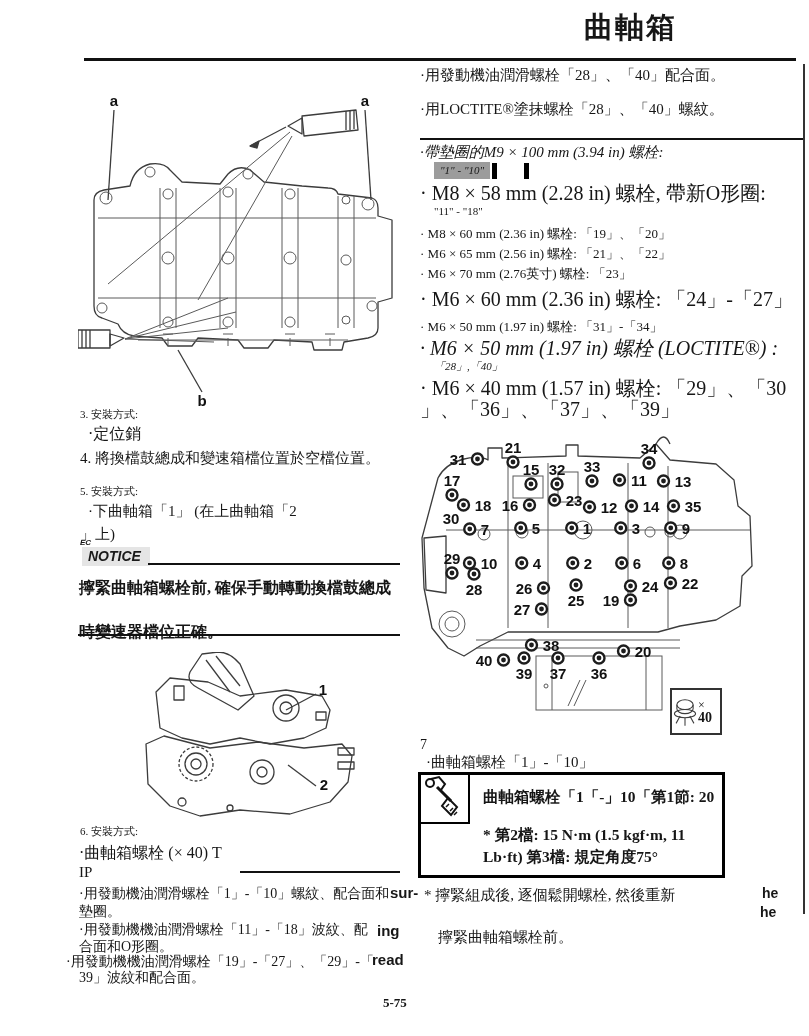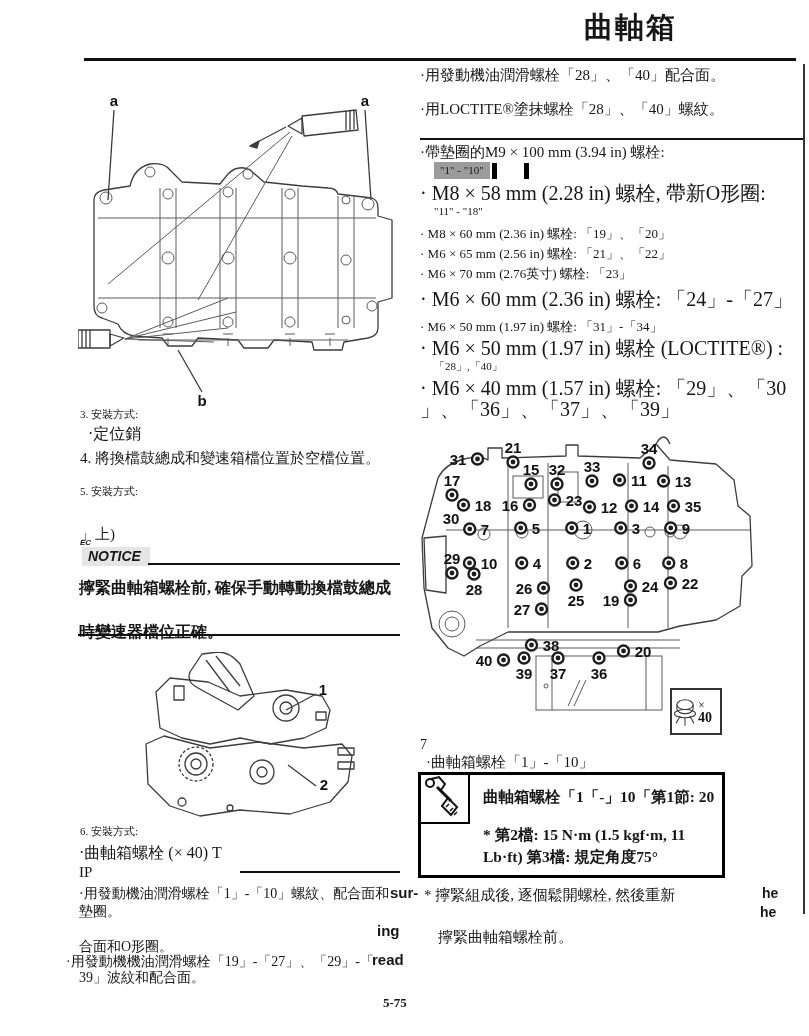--- a/index.html
+++ b/index.html
@@ -19,21 +19,21 @@
   #bolt-specs{position:absolute;left:420px;top:143px;width:372px;}
   .spec-row{margin:0 0 2px 0;}
   .spec-row.sm .spec-text{font-size:13px;line-height:18px;}
   .spec-row.md .spec-text{font-size:15px;line-height:19px;}
   .spec-row.lg .spec-text{font-size:20px;line-height:21px;}
   .spec-text{font-family:"Liberation Serif","DejaVu Serif",serif;color:#161616;white-space:nowrap;}
   .spec-sub{font-size:11px;line-height:15px;margin-left:14px;display:flex;align-items:center;}
   .spec-sub .hl-text{background:#9c9c9c;padding:1px 6px;}
   .cursor-bar{display:inline-block;width:5px;height:16px;background:#000;}
   .cursor-bar.c1{margin-left:2px;} .cursor-bar.c2{margin-left:27px;}
-  .mb4{margin-bottom:4px;} .mb6{margin-bottom:6px;} .mb8{margin-bottom:8px;}
+  .mb4{margin-bottom:4px;font-style:italic;} .mb6{margin-bottom:6px;} .mb8{margin-bottom:8px;}
   
   .callout-num{font-family:"Liberation Sans","DejaVu Sans",sans-serif;font-weight:bold;
        font-size:15px;fill:#111;}
   .bolt-ring{fill:#fff;stroke:#1d1d1d;stroke-width:2.4px;}
   .bolt-core{fill:#1d1d1d;}
   .art{stroke:#3c3c3c;fill:none;stroke-width:1.3px;stroke-linejoin:round;}
   .art-light{stroke:#5a5a5a;fill:none;stroke-width:1px;}
   
   #torque-box{position:absolute;left:418px;top:772px;width:301px;height:100px;border:3px solid #000;background:#fff;}
   #torque-icon-cell{position:absolute;left:0;top:0;width:47px;height:47px;border-right:2px solid #000;border-bottom:2px solid #000;}
@@ -117,20 +117,21 @@
       <line x1="47" y1="251" x2="158" y2="224"></line>
       <line x1="47" y1="251" x2="150" y2="240"></line>
       <line x1="47" y1="251" x2="136" y2="254"></line>
     </g>
   </svg>
 
   <div class="abs cjk sublabel" style="left:80px;top:407px;">3. 安裝方式:</div>
   <div class="abs cjk t16" style="left:88px;top:424px;">·定位銷</div>
   <div class="abs cjk t15" style="left:80px;top:449px;">4. 將換檔鼓總成和變速箱檔位置於空檔位置。</div>
   <div class="abs cjk sublabel" style="left:80px;top:484px;">5. 安裝方式:</div>
+  <div class="abs cjk t15" style="left:88px;top:502px;">·下曲軸箱「1」 (在上曲軸箱「2</div>
   <div class="abs cjk t15" style="left:80px;top:525px;">」上)</div>
 
   <div class="abs sans b it" style="left:80px;top:538px;font-size:8px;">EC</div>
   <div class="abs notice-badge" style="left:82px;top:547px;">NOTICE</div>
   <div class="abs rule" style="left:148px;top:563px;width:252px;height:2px;"></div>
   <div class="abs cjk b t16" style="left:79px;top:578px;">擰緊曲軸箱螺栓前, 確保手動轉動換檔鼓總成</div>
   <div class="abs cjk b t16" style="left:79px;top:622px;">時變速器檔位正確。</div>
   <div class="abs rule" style="left:78px;top:634px;width:322px;height:2px;"></div>
 
   <svg class="abs" style="left:90px;top:652px;" width="300" height="170" viewBox="0 0 300 170">
@@ -166,20 +167,21 @@
     </g>
   </svg>
 
   <div class="abs cjk sublabel" style="left:80px;top:824px;">6. 安裝方式:</div>
   <div class="abs cjk t16" style="left:79px;top:843px;">·曲軸箱螺栓 (× 40) T</div>
   <div class="abs cjk t15" style="left:79px;top:864px;">IP</div>
   <div class="abs rule" style="left:240px;top:871px;width:160px;height:2px;"></div>
   <div class="abs cjk t14" style="left:79px;top:885px;">·用發動機油潤滑螺栓「1」-「10」螺紋、配合面和</div>
   <div class="abs sans b" style="left:383px;top:884px;font-size:15px;margin-left:7px;">sur-</div>
   <div class="abs cjk t14" style="left:79px;top:903px;">墊圈。</div>
+  <div class="abs cjk t14" style="left:79px;top:921px;">·用發動機機油潤滑螺栓「11」-「18」波紋、配</div>
   <div class="abs sans b" style="left:377px;top:922px;font-size:15px;">ing</div>
   <div class="abs cjk t14" style="left:79px;top:938px;">合面和O形圈。</div>
   <div class="abs cjk t14" style="left:66px;top:953px;">·用發動機機油潤滑螺栓「19」-「27」、「29」-「</div>
   <div class="abs sans b" style="left:372px;top:951px;font-size:15px;">read</div>
   <div class="abs cjk t14" style="left:79px;top:969px;">39」波紋和配合面。</div>
 
   <div class="abs cjk b" style="left:383px;top:995px;font-size:13px;">5-75</div>
 
   <div class="abs cjk t15" style="left:420px;top:66px;">·用發動機油潤滑螺栓「28」、「40」配合面。</div>
   <div class="abs cjk t15" style="left:420px;top:100px;">·用LOCTITE®塗抹螺栓「28」、「40」螺紋。</div>

